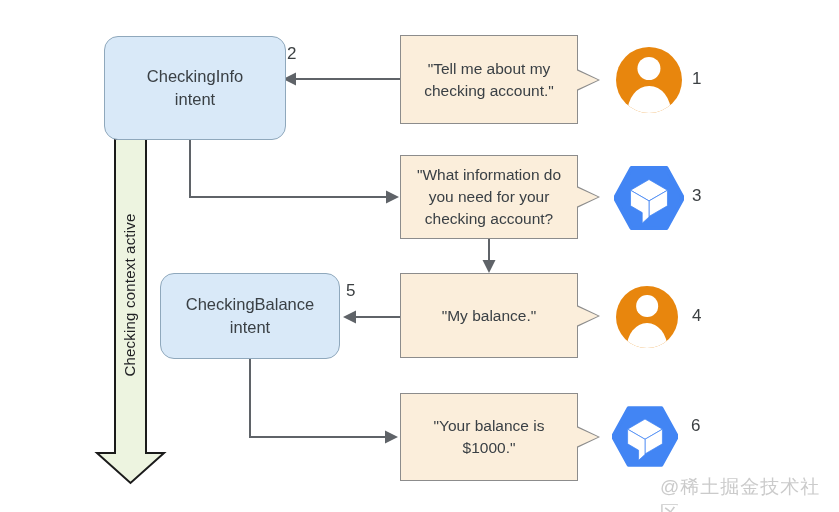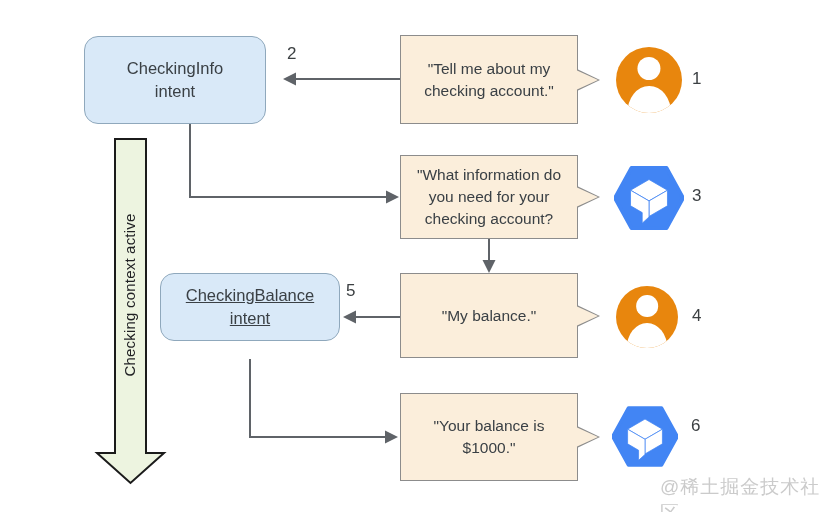--- a/index.html
+++ b/index.html
@@ -9,22 +9,22 @@
   }
   .overlay { position:absolute; left:0; top:0; z-index:0; }
 
   
   .intent-box {
     position:absolute; z-index:2; box-sizing:border-box;
     background:#d9e9f8; border:1.6px solid #8fa8bc; border-radius:14px;
     display:flex; align-items:center; justify-content:center; text-align:center;
     font-size:16.5px; line-height:1.38; color:#3a4045; white-space:pre-line;
   }
-  #intent1 { left:84px; top:36px;  width:182px; height:88px; }
-  #intent2 { left:160px; top:273px; width:180px; height:68px;text-decoration:underline; }
+  #intent1 { left:104px; top:36px;  width:182px; height:104px; }
+  #intent2 { left:160px; top:273px; width:180px; height:86px; }
 
   
   .bubble {
     position:absolute; z-index:2; box-sizing:border-box;
     background:#fbeedb; border:1px solid #8c8c8c;
     display:flex; align-items:center; justify-content:center; text-align:center;
     font-size:15.5px; line-height:1.42; color:#3a4045; white-space:pre-line;
   }
   #bubble1 { left:400px; top:35px;  width:178px; height:89px; }
   #bubble3 { left:400px; top:155px; width:178px; height:84px; }

